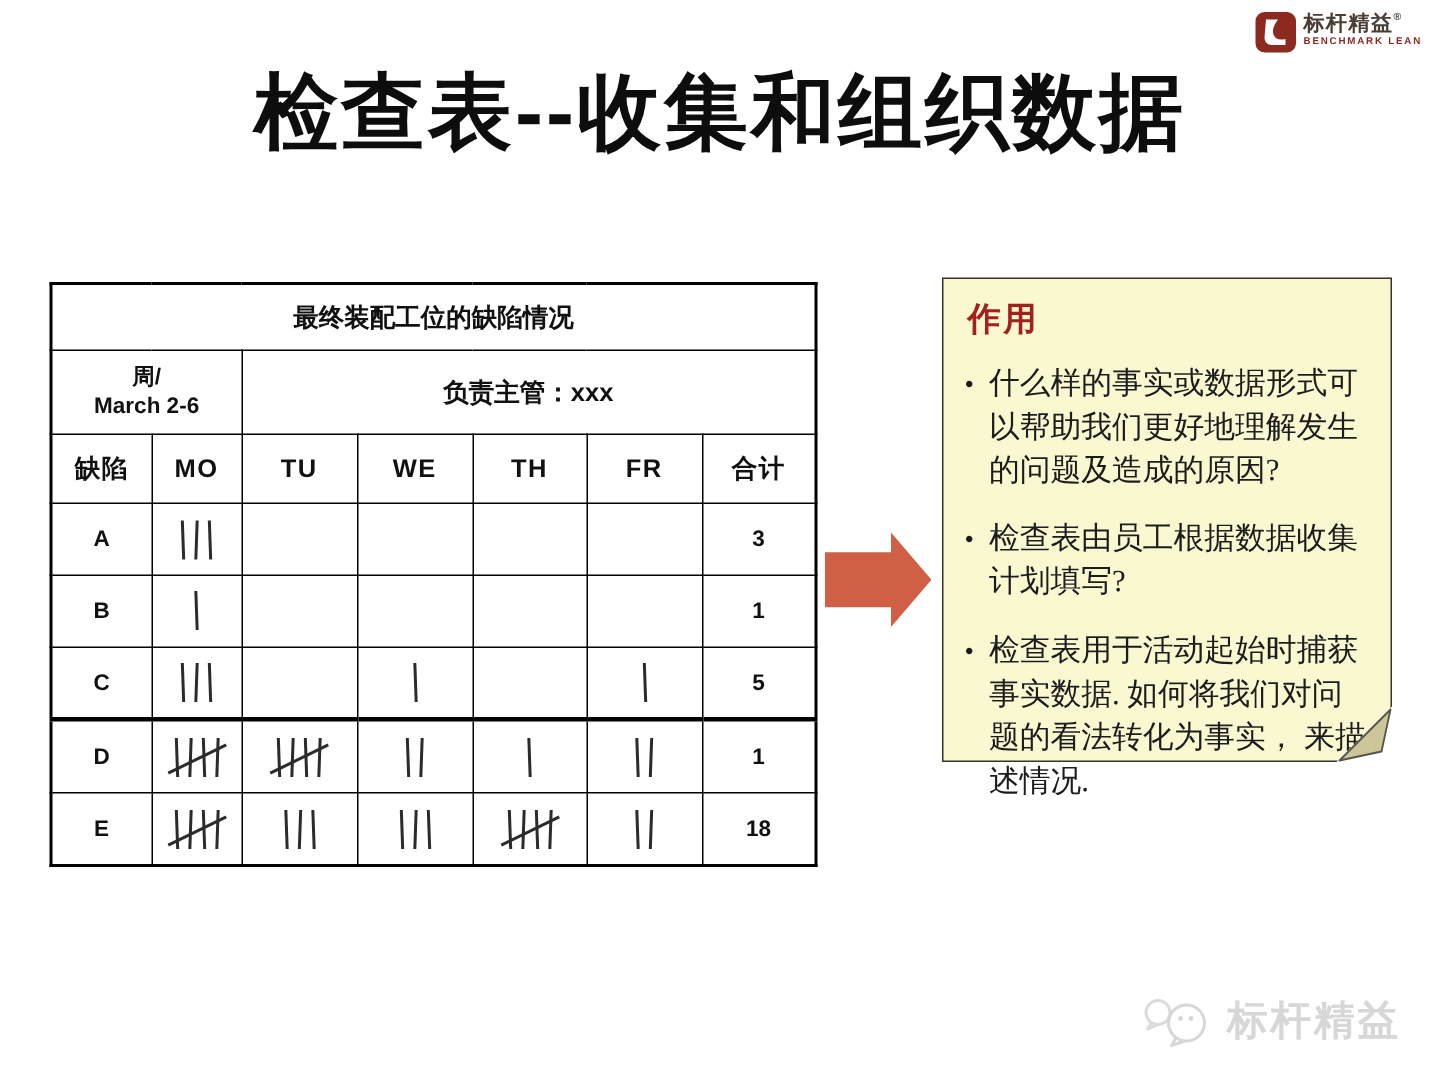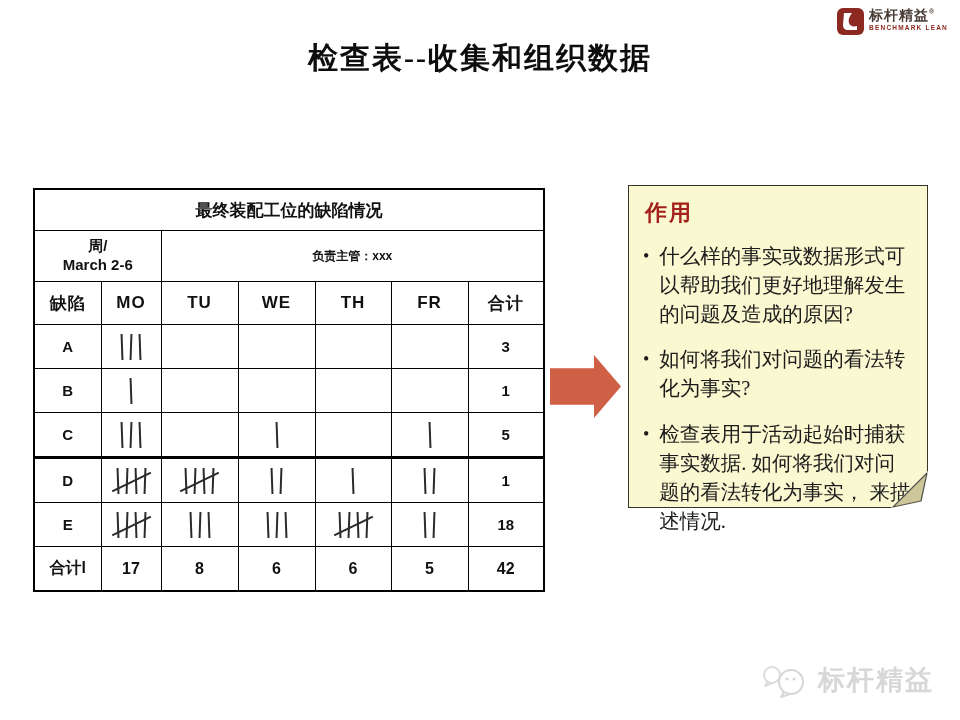--- a/index.html
+++ b/index.html
@@ -14,39 +14,39 @@
   .logo-mark{width:27px;height:27px;border-radius:6px;background:var(--logo_red,#8c2a21);position:relative;flex:0 0 auto;}
   .logo-mark svg{position:absolute;left:3px;top:3px;}
   .logo-text{display:flex;flex-direction:column;line-height:1;}
   .logo-cn{font-size:14px;font-weight:bold;color:#4a3d36;letter-spacing:1px;white-space:nowrap;}
   .logo-cn .reg{font-size:7px;vertical-align:top;color:#4a3d36;}
   .logo-en{font-size:6.5px;font-weight:bold;color:var(--logo_red,#8c2a21);letter-spacing:1.2px;margin-top:3px;white-space:nowrap;}
 
   
   .title{
     position:absolute;top:38px;left:0;right:0;text-align:center;
-    font-family:Liberation Serif, serif;
-    font-size:30px;font-weight:600;color:#0d0d0d;letter-spacing:2px;margin:0;
+    font-family:Liberation Sans, sans-serif;
+    font-size:56px;font-weight:600;color:#0d0d0d;letter-spacing:2px;margin:0;
   }
 
   
   table.sheet{
     position:absolute;left:33px;top:188px;width:510px;height:390px;
     border-collapse:collapse;table-layout:fixed;background:#fff;
   }
   table.sheet td{
     border:1px solid #000;text-align:center;vertical-align:middle;
     padding:0;color:#111;font-weight:bold;overflow:hidden;
   }
   table.sheet{border:2px solid #000;}
   td.bl3{border-left:3px solid #000;}
   tr.bt3 td{border-top:3px solid #000;}
   .cell-sheet-title{font-size:17px;height:40px;font-family:Liberation Mono, monospace;}
   .cell-week{height:50px;text-align:left;padding-left:8px;font-size:15px;line-height:1.25;}
-  .cell-sup{font-size:12px;}
+  .cell-sup{font-size:17px;}
   .cell-day{height:42px;font-size:17px;letter-spacing:1px;}
   .cell-defect{font-size:15px;}
   tr.data-row td{height:43px;}
   .cell-total{font-size:15px;}
   tr.totals-row td{height:43px;font-size:16px;}
 
   
   .tally{display:flex;justify-content:center;align-items:center;gap:9px;}
   .tg{display:inline-flex;gap:7px;position:relative;padding:0 1px;}
   .tg i{display:block;width:2px;height:26px;background:#2b2b2b;}
@@ -313,44 +313,35 @@
           <td>
             <div class="tally">
               <span class="tg">
                 <i></i>
                 <i></i>
               </span>
             </div>
           </td>
           <td class="cell-total">18</td>
         </tr>
-        <tr class="totals-row">
-          <td>合计l</td>
-          <td>17</td>
-          <td class="bl3">8</td>
-          <td>6</td>
-          <td>6</td>
-          <td>5</td>
-          <td>42</td>
-        </tr>
       </tbody>
   </table>
 
   <div class="arrow"></div>
 
   <div class="note">
     <div class="note-heading">作用</div>
     <ul class="bullets" id="bullets">
         <li>
           <span class="dot">•</span>
           <span>什么样的事实或数据形式可以帮助我们更好地理解发生的问题及造成的原因?</span>
         </li>
         <li>
           <span class="dot">•</span>
-          <span>如何将我们对问题的看法转化为事实?</span>
+          <span>检查表由员工根据数据收集计划填写?</span>
         </li>
         <li>
           <span class="dot">•</span>
           <span>检查表用于活动起始时捕获事实数据. 如何将我们对问题的看法转化为事实， 来描述情况.</span>
         </li>
       </ul>
     <svg class="fold" viewBox="0 0 40 40">
       <polygon points="40,3 40,40 3,40" fill="#ffffff"></polygon>
       <polygon id="fold-flap" points="39,5 33,33 5,39" fill="#cdc69a" stroke="#55544a" stroke-width="1.2" stroke-linejoin="round"></polygon>
     </svg>

